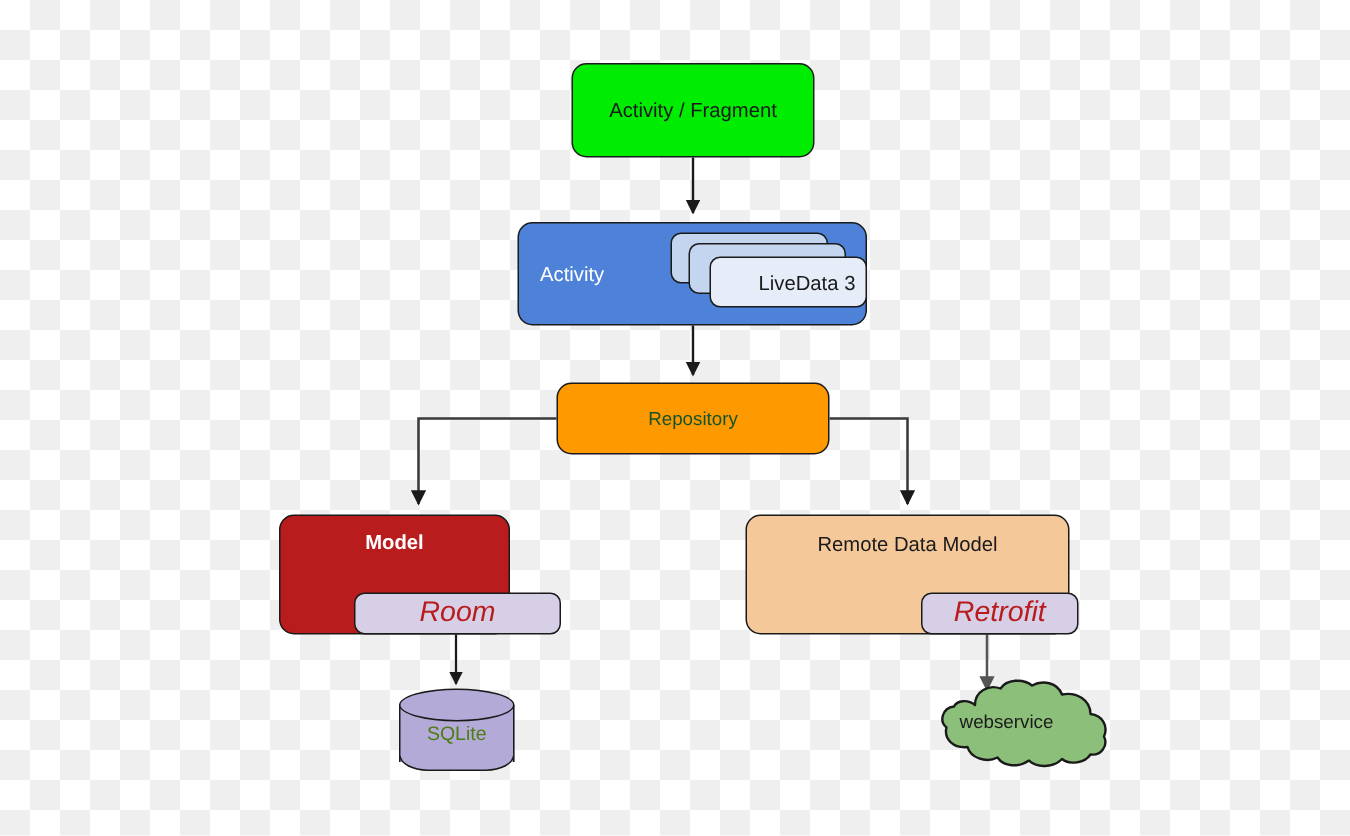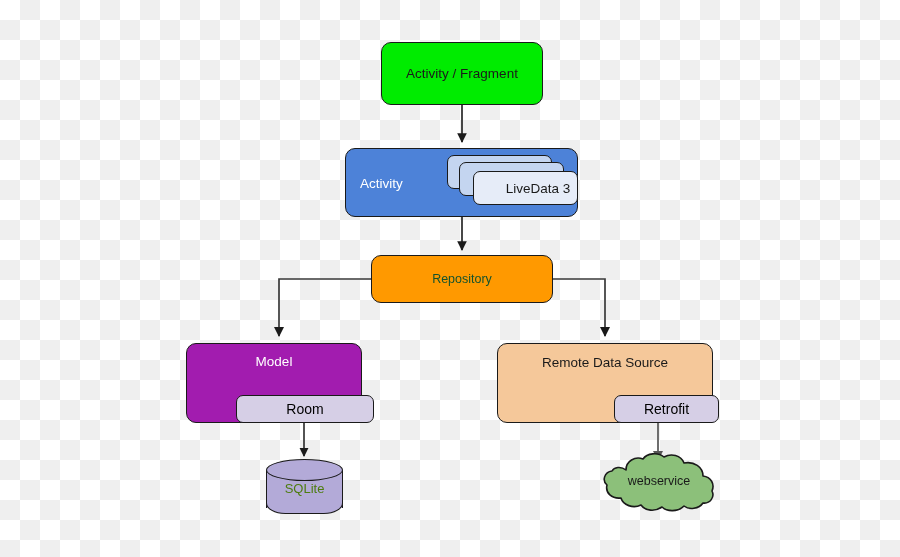--- a/index.html
+++ b/index.html
@@ -82,44 +82,45 @@
   #repository-node {
     left: 371px; top: 255px; width: 182px; height: 48px;
     background: #ff9900;
     border-radius: 10px;
     align-items: center;
   }
   #repository-node .node-label { color: #14532d; font-size: 12.5px; }
 
   
   #model-node {
-    left: 186px; top: 343px; width: 176px; height: 80px;
-    background: #a21caf;
-    border-radius: 10px;
+    left: 186px; top: 343px; width: 154px; height: 80px;
+    background: #b91c1c;
+    border-radius: 10px;
+    font-weight: bold;
   }
   #model-node .node-label { top: 10px; color: #ffffff; font-size: 13.5px; }
 
   
   #remote-node {
     left: 497px; top: 343px; width: 216px; height: 80px;
     background: #f5c89a;
     border-radius: 10px;
   }
   #remote-node .node-label { top: 11px; color: #1a1a1a; font-size: 13.5px; }
 
   
   .subnode {
     position: absolute;
     box-sizing: border-box;
     border: 1.5px solid #1a1a1a;
     border-radius: 7px;
     background: #d6cfe6;
     display: flex; align-items: center; justify-content: center;
   }
-  .subnode .node-label { color: #000000; font-size: 14px; }
+  .subnode .node-label { color: #b91c1c; font-size: 19px; font-style: italic; }
   #room-node     { left: 236px; top: 395px; width: 138px; height: 28px; }
   #retrofit-node { left: 614px; top: 395px; width: 105px; height: 28px; }
 
   
   #sqlite-node {
     position: absolute;
     left: 266px; top: 459px; width: 77px; height: 55px;
   }
   #sqlite-node .cyl-body {
     position: absolute;
@@ -147,21 +148,21 @@
     border: 1.5px solid #1a1a1a;
     border-radius: 50%;
   }
   #sqlite-node .node-label {
     top: 22px; color: #4d7c0f; font-size: 13px; z-index: 3;
   }
 
   
   #webservice-node {
     position: absolute;
-    left: 600px; top: 452px; width: 118px; height: 62px;
+    left: 600px; top: 452px; width: 118px; height: 62px; padding-left: 24px;
   }
   #webservice-node svg { display: block; width: 118px; height: 62px; }
   #webservice-node .node-label {
     top: 22px; color: #1a1a1a; font-size: 12.5px;
   }
 
   
   #connectors {
     position: absolute; left: 0; top: 0;
     width: 900px; height: 557px;
@@ -228,21 +229,21 @@
 
   <div class="node" id="model-node">
     <span class="node-label">Model</span>
   </div>
 
   <div class="subnode" id="room-node">
     <span class="node-label">Room</span>
   </div>
 
   <div class="node" id="remote-node">
-    <span class="node-label">Remote Data Source</span>
+    <span class="node-label">Remote Data Model</span>
   </div>
 
   <div class="subnode" id="retrofit-node">
     <span class="node-label">Retrofit</span>
   </div>
 
   <div id="sqlite-node">
     <div class="cyl-body"></div>
     <div class="cyl-bottom"></div>
     <div class="cyl-top"></div>

